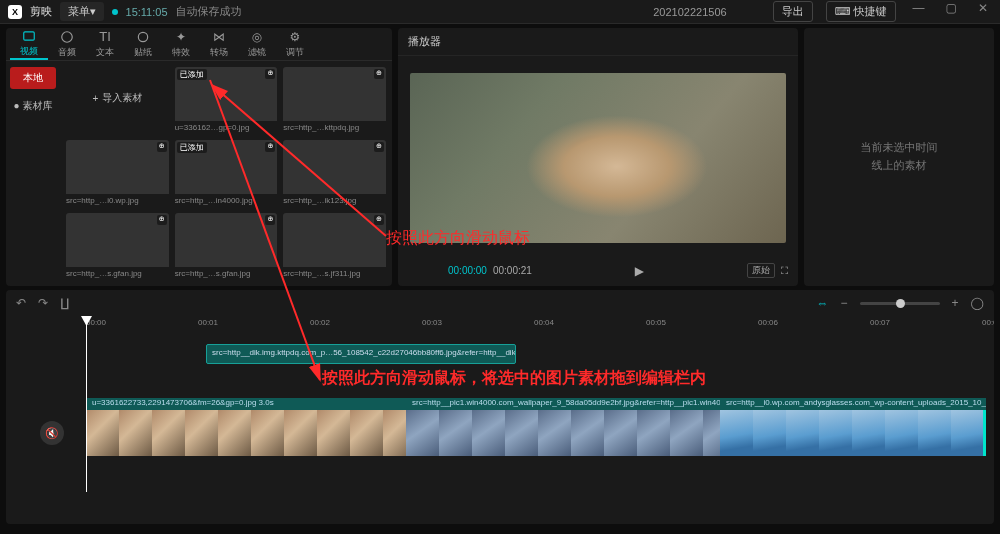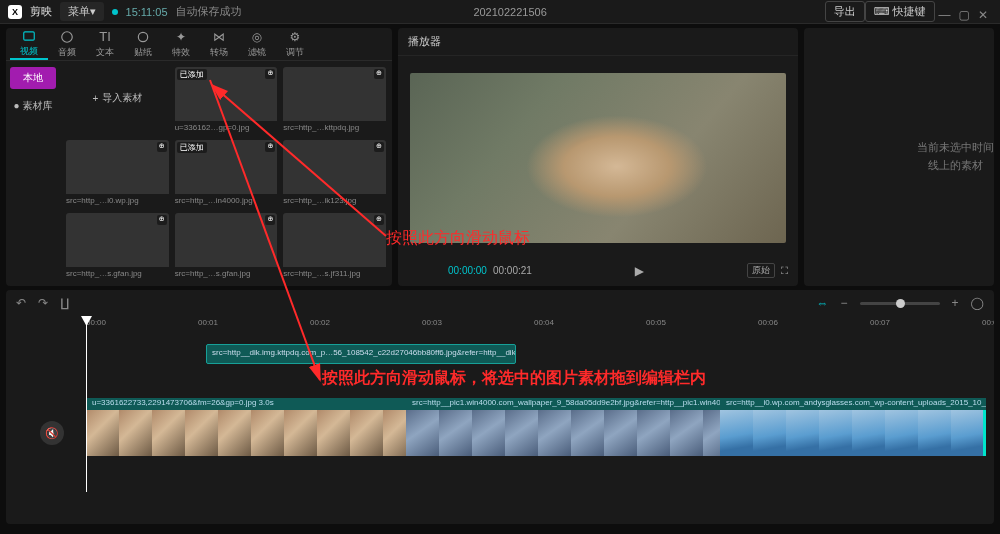--- a/index.html
+++ b/index.html
@@ -12,39 +12,39 @@
   
   .titlebar {
     height: 24px; background: #1a1a1a; display: flex;
     align-items: center; padding: 0 8px; font-size: 11px;
     border-bottom: 1px solid #2a2a2a;
   }
   .titlebar .left { display: flex; align-items: center; gap: 8px; flex: 0 0 auto; }
   .titlebar .logo { width: 14px; height: 14px; background:#fff; border-radius:3px; display:flex; align-items:center; justify-content:center; color:#000; font-weight:bold; font-size:9px;}
   .titlebar .dropdown { background:#262626; padding:2px 8px; border-radius:3px; color:#ccc; display:flex; align-items:center; }
   .titlebar .dot{ width:6px;height:6px;border-radius:50%;background:#00c4cc; }
-  .titlebar .center { flex:1; text-align:center; color:#999;}
-  .titlebar .right { display:flex; align-items:flex-end; gap:0;padding-left:46px;}
+  .titlebar .center { flex:1; text-align:right; color:#999;}
+  .titlebar .right { display:flex; align-items:flex-start; gap:13px;padding-left:46px;}
   .titlebar .btn-outline { border:1px solid #444; padding:2px 8px; border-radius:3px; color:#ccc;}
   .wctrl { color:#888; font-size:12px; padding:0 4px;}
 
   
   .workarea { display:flex; height:262px; gap:6px; padding:4px 6px 0 6px;}
   .panel { background:#1a1a1a; border-radius:4px; display:flex; flex-direction:column; }
 
   
   .media-panel { flex: 0 0 386px; }
   .tabrow { display:flex; padding:0 4px; border-bottom:1px solid #2a2a2a; height:40px;}
   .tab { display:flex; flex-direction:column; align-items:center; justify-content:center; padding:0 10px; color:#999; gap:2px; font-size:9px;}
   .tab.active { color:#00c4cc; border-bottom:2px solid #00c4cc;}
   .tab svg { width:14px; height:14px; }
   .media-body { flex:1; display:flex; }
   .sidepills { width:54px; padding:6px 4px; display:flex; flex-direction:column; gap:6px;}
   .pill { text-align:center; padding:4px 2px; border-radius:3px; color:#bbb; font-size:10px;}
-  .pill.active { background:#a21caf; color:#fff;}
+  .pill.active { background:#b91c1c; color:#fff;}
   .media-grid { flex:1; padding:6px; display:grid; grid-template-columns: repeat(3, 1fr); gap:6px; overflow:hidden;}
   .thumb { border-radius:3px; overflow:hidden; display:flex; flex-direction:column; }
   .thumb .img { height:54px; position:relative; background:#333;}
   .thumb .cap { font-size:8px; color:#888; padding:2px 0; white-space:nowrap; overflow:hidden;}
   .thumb .badge { position:absolute; top:2px; left:2px; font-size:8px; background:#111a; padding:0 3px; border-radius:2px; color:#fff;}
   .thumb .corner { position:absolute; top:2px; right:2px; width:10px;height:10px; background:#111a; border-radius:2px; color:#fff; font-size:7px; text-align:center;}
   .import-cell { display:flex; align-items:center; justify-content:center; color:#bbb; font-size:10px; gap:4px; border-radius:3px; height:62px;}
 
   
   .img-cat1{ background:linear-gradient(135deg,#b08a6a 0%,#d4b896 40%,#6d5a45 100%);}
@@ -64,21 +64,21 @@
     background:
       radial-gradient(ellipse 40% 50% at 55% 55%, #d4b896 0%, #b89870 35%, transparent 60%),
       radial-gradient(ellipse 15% 20% at 50% 48%, #3a2d20 0%, transparent 60%),
       linear-gradient(130deg,#5a6555 0%,#707a65 30%,#888570 65%,#6d6550 100%);
   }
   .player-ctrl { display:flex; align-items:center; padding:4px 10px 8px; gap:6px; color:#aaa; font-size:10px;}
   .player-ctrl .play { flex:1; text-align:center; font-size:12px;}
   .tiny-btn{ border:1px solid #444; padding:0 4px; border-radius:2px; font-size:9px;}
 
   
-  .props-panel { flex:1;align-items:flex-end; }
+  .props-panel { flex:1; }
   .props-body { flex:1; display:flex; align-items:center; justify-content:center; text-align:center; color:#777; line-height:1.6; font-size:11px;}
 
   
   .tl-toolbar { height:26px; background:#1a1a1a; margin:4px 6px 0; border-radius:4px 4px 0 0;
     display:flex; align-items:center; padding:0 10px; gap:12px; color:#888; font-size:12px;}
   .tl-toolbar .spacer { flex:1;}
   .tl-toolbar .ico { color:#888; }
   .zoom-slider { width:80px; height:3px; background:#444; border-radius:2px; position:relative;}
   .zoom-slider::after{ content:""; position:absolute; left:45%; top:-3px; width:9px;height:9px;background:#ccc;border-radius:50%;}
 

